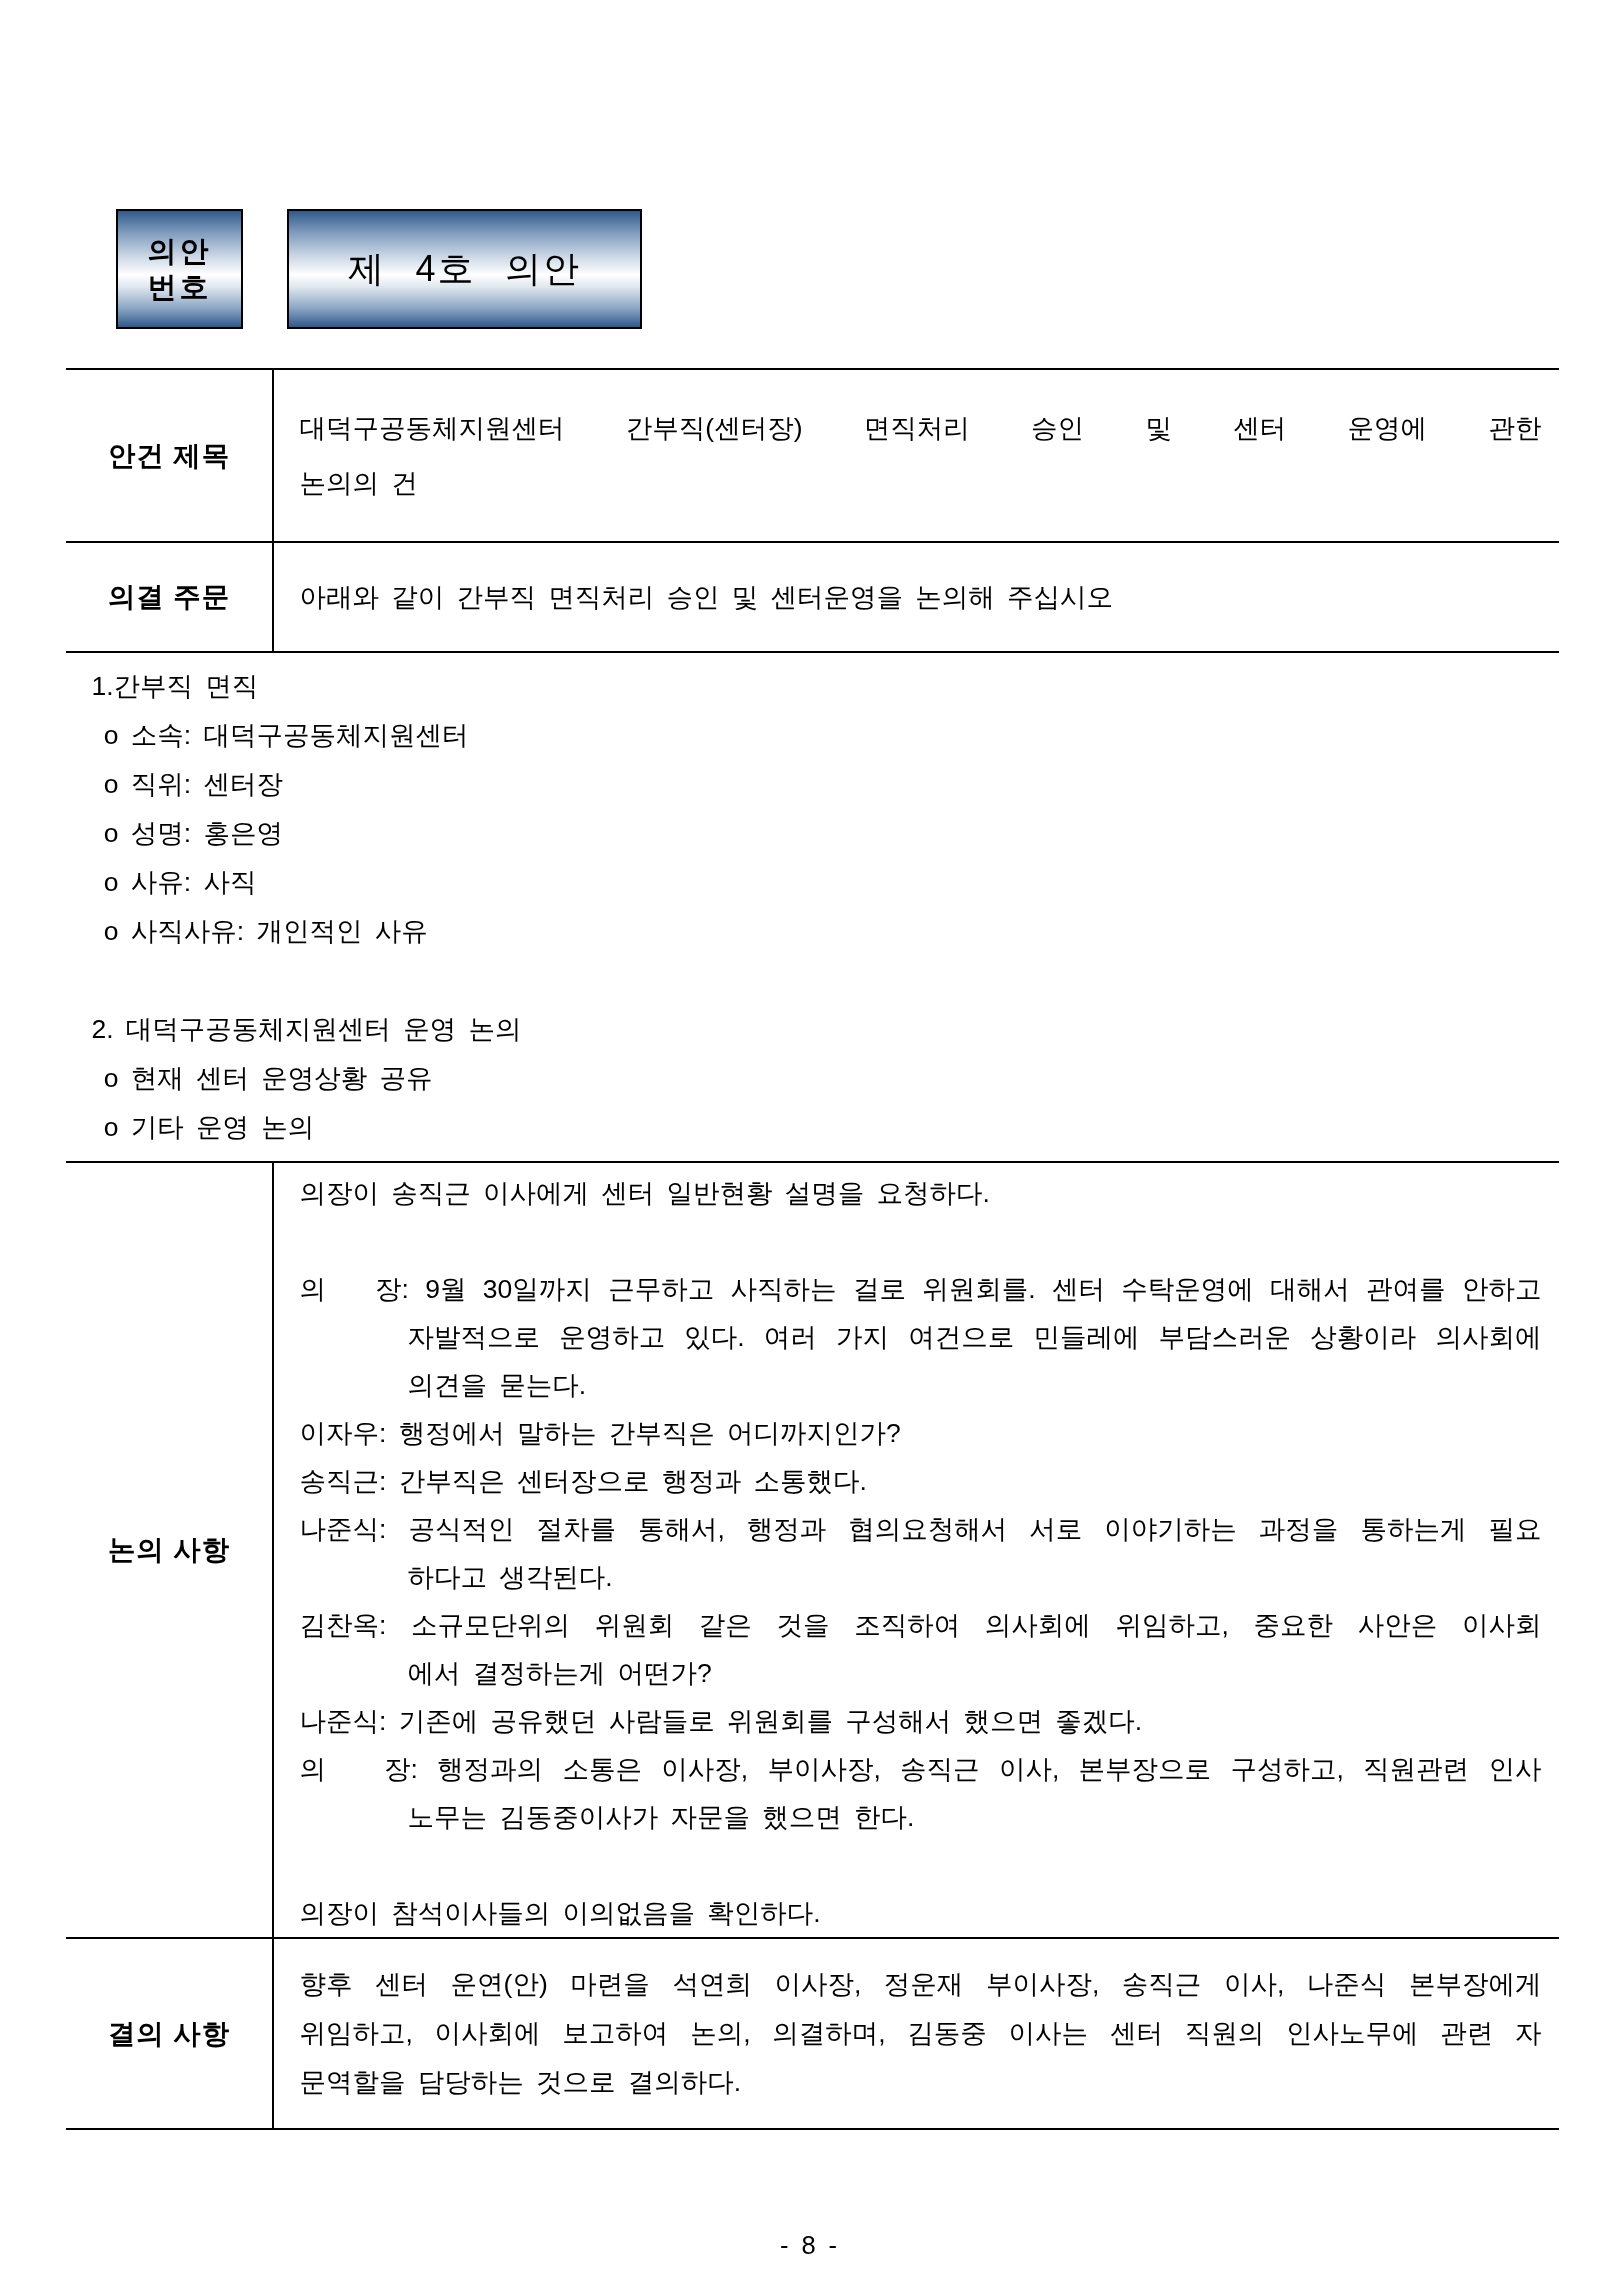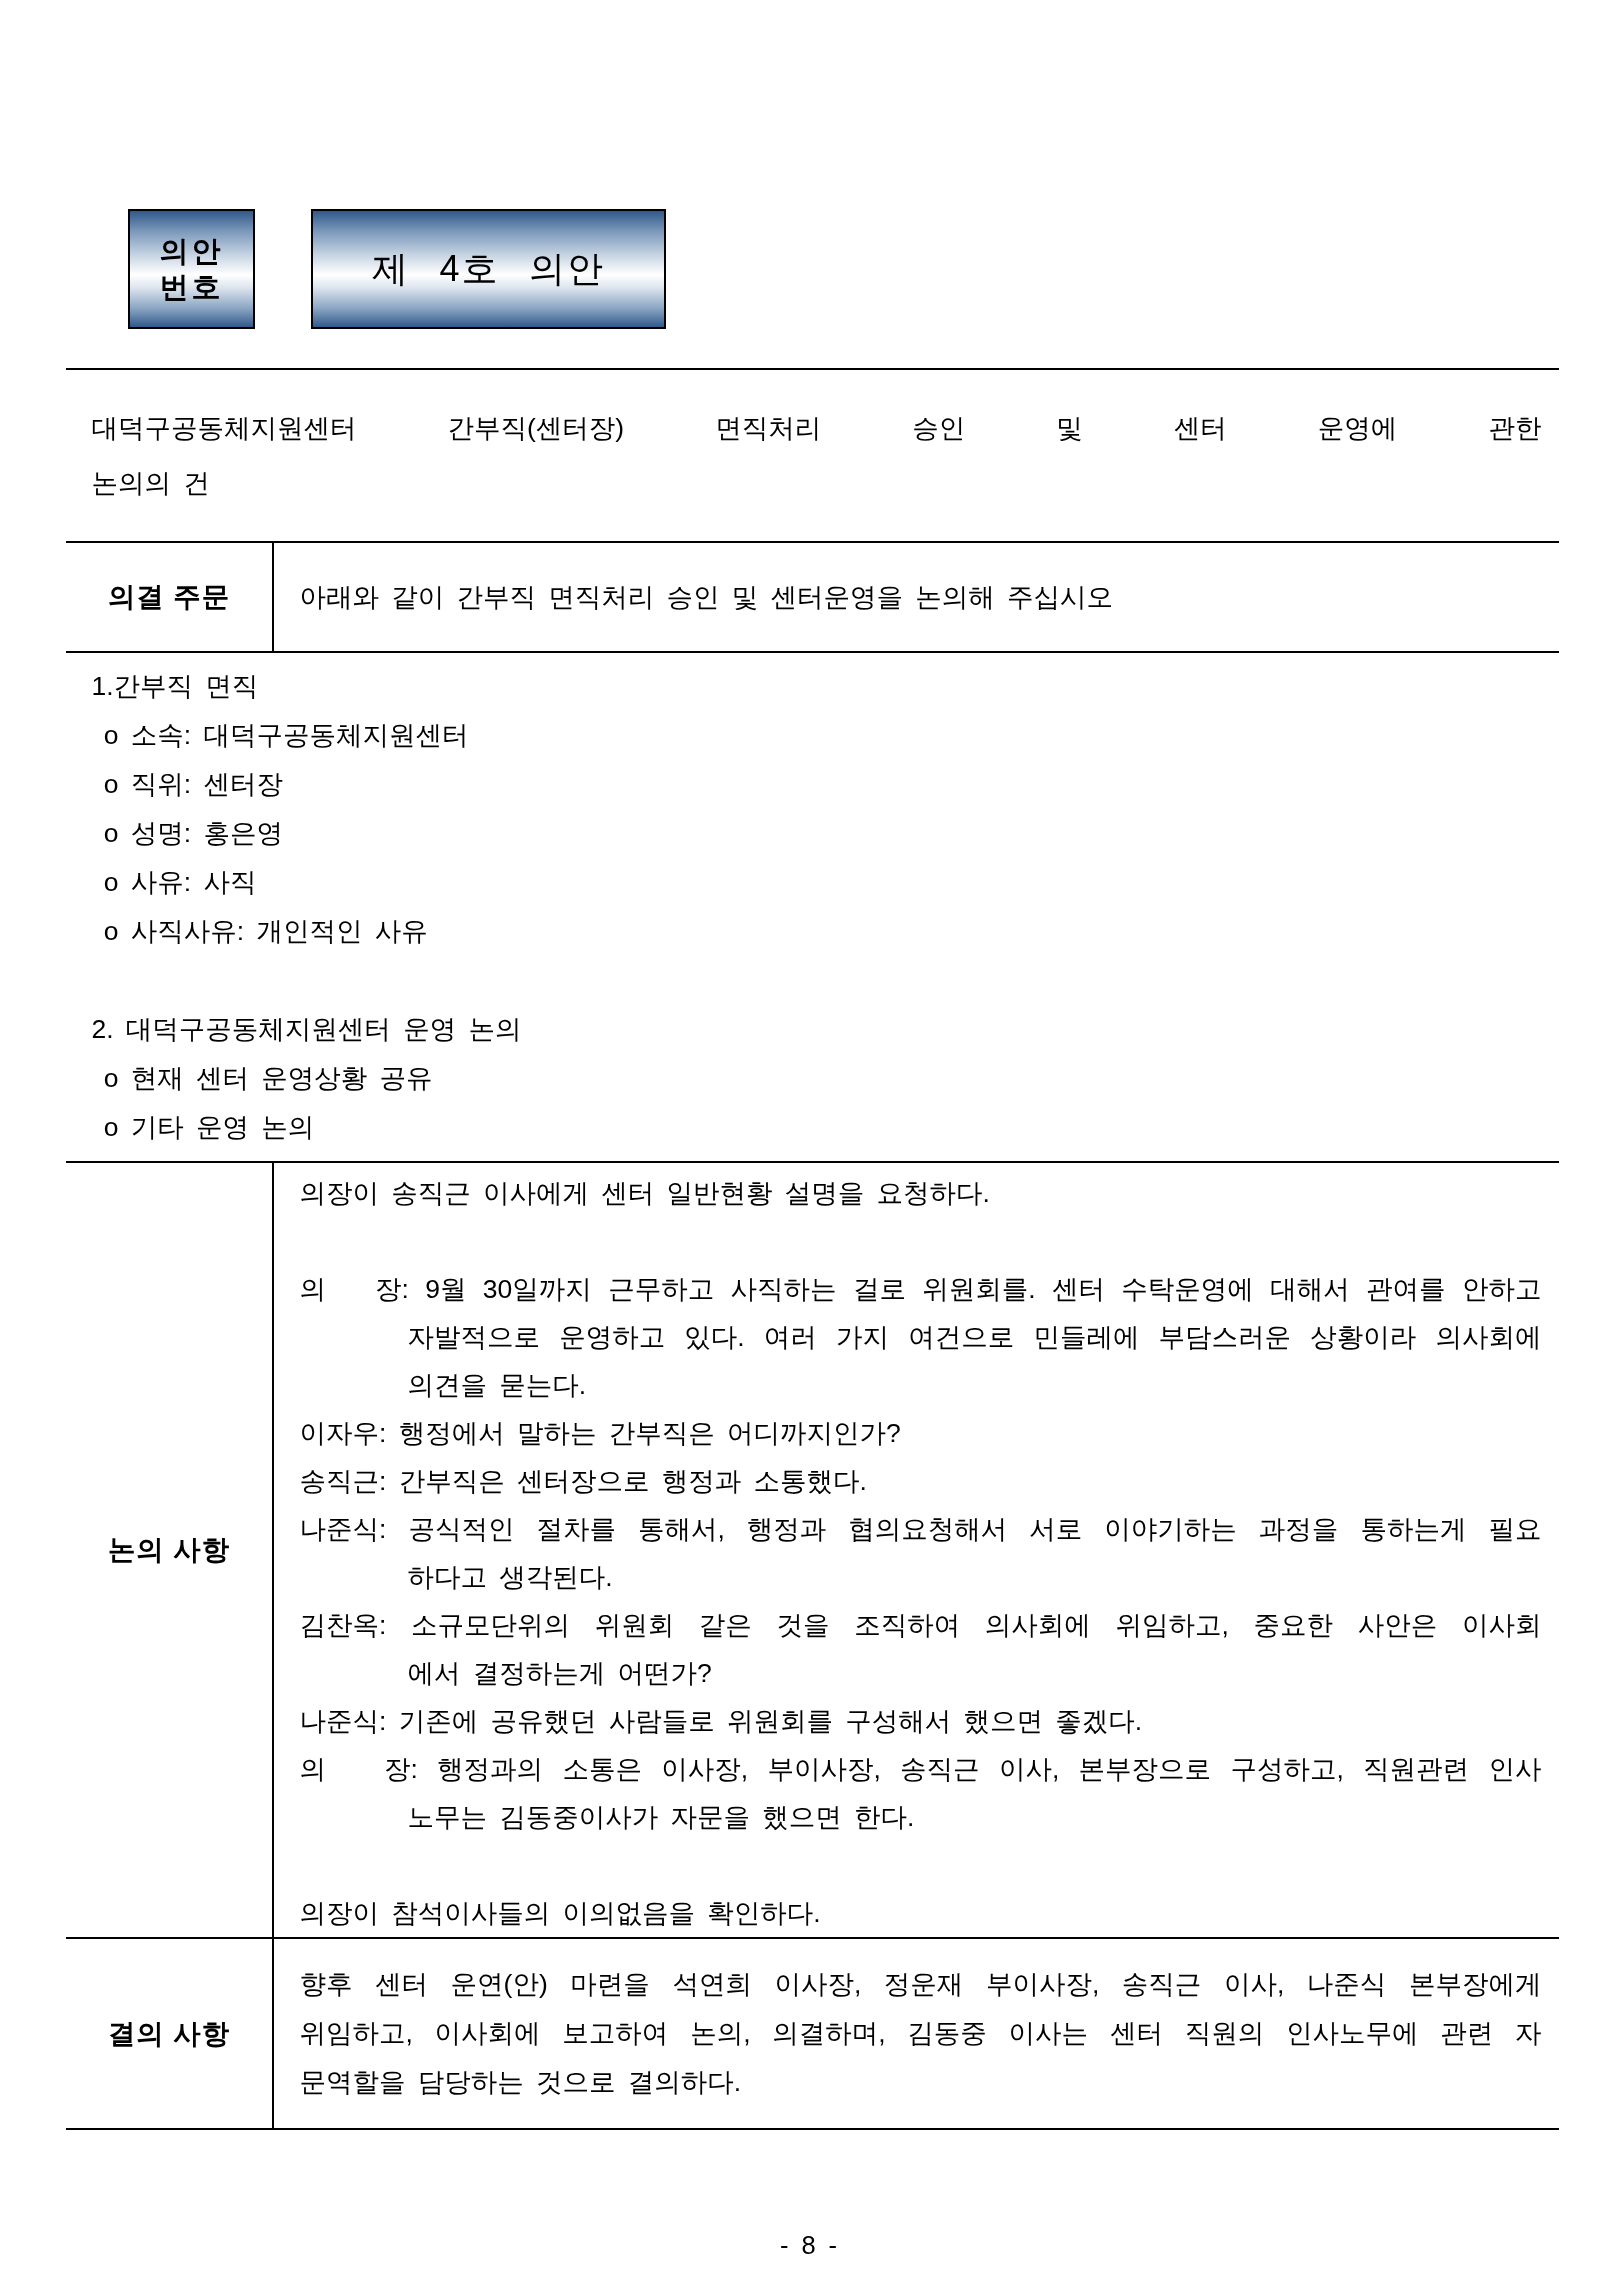--- a/index.html
+++ b/index.html
@@ -15,21 +15,21 @@
   .agenda-header{
     position:absolute;left:116px;top:209px;height:120px;
     display:flex;align-items:stretch;
   }
   .grad-box{
     box-sizing:border-box;
     border:2px solid #000000;
     background:linear-gradient(180deg,
       #30598b 0%, #7d9abc 18%, #c7d4e3 38%, #ffffff 55%,
       #dde5ee 66%, #8aa5c3 84%, #30598b 100%);
-    display:flex;align-items:center;justify-content:center;margin-left:12px;
+    display:flex;align-items:center;justify-content:center;
   }
   .grad-box.left{
     width:127px;flex-direction:column;
     font-size:29px;font-weight:bold;line-height:36px;letter-spacing:2.9px;
   }
   .banner-gap{width:44px;background:#ffffff;}
   .grad-box.right{
     width:355px;
     font-size:36px;font-weight:normal;letter-spacing:2px;word-spacing:17.6px;
   }
@@ -84,20 +84,21 @@
     </div>
     <div class="banner-gap"></div>
     <div class="grad-box right">
       <span>제 4호 의안</span>
     </div>
   </div>
 
   <div class="doc-table">
 
     <div class="row row-agenda-title">
+      <div class="label-cell">안건 제목</div>
       <div class="content-cell">
           <div class="line full">대덕구공동체지원센터 간부직(센터장) 면직처리 승인 및 센터 운영에 관한</div>
           <div class="line">논의의 건</div>
         </div>
     </div>
 
     <div class="row row-decision-text">
       <div class="label-cell">의결 주문</div>
       <div class="content-cell">
           <div class="line">아래와 같이 간부직 면직처리 승인 및 센터운영을 논의해 주십시오</div>

